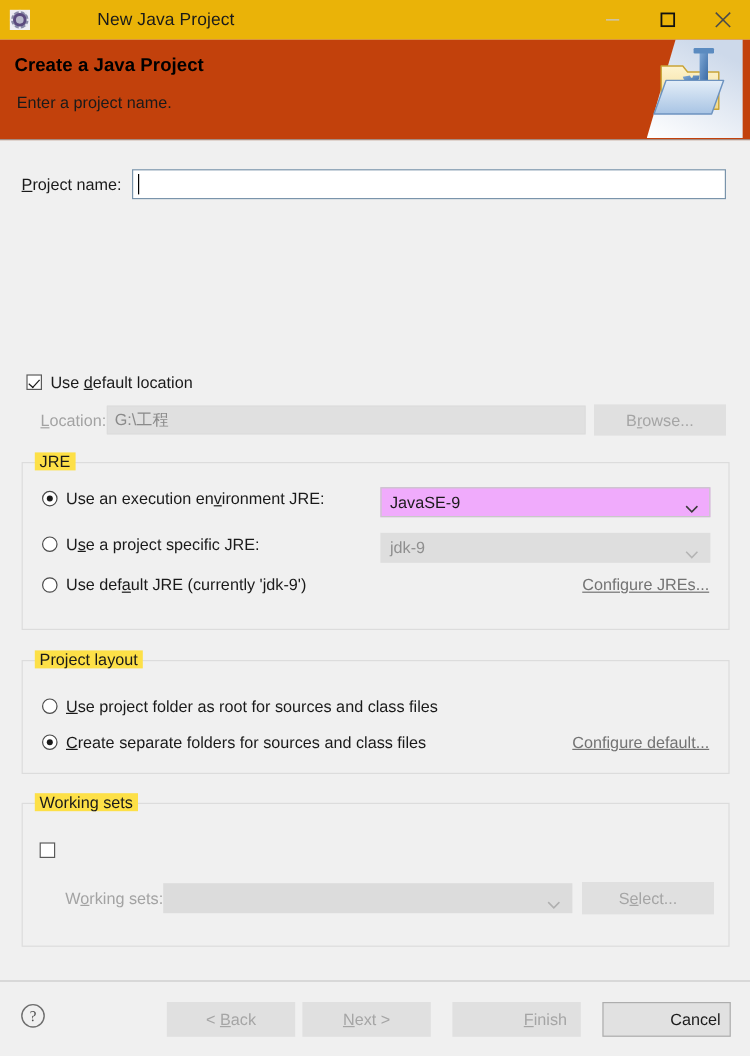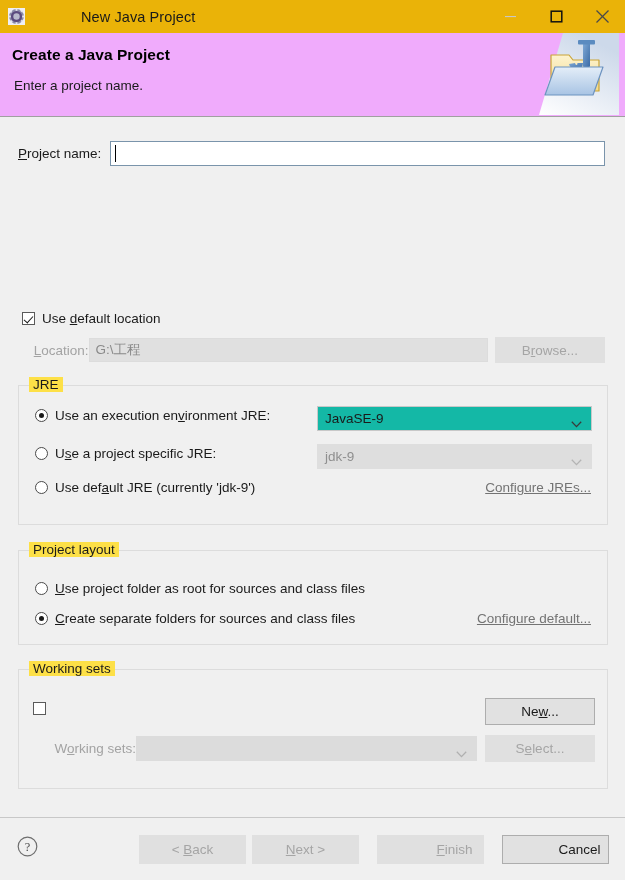--- a/index.html
+++ b/index.html
@@ -58,21 +58,21 @@
     width: 46px;
     height: 33px;
     display: flex;
     align-items: center;
     justify-content: center;
   }
   .winbtn svg { display: block; }
 
   
   .header {
-    background: #f0abfc;
+    background: #c2410c;
     height: 84px;
     flex: 0 0 auto;
     position: relative;
     border-bottom: 1px solid #a0a0a0;
     box-sizing: border-box;
   }
   .header-title {
     position: absolute;
     left: 12px;
     top: 13px;
@@ -258,21 +258,21 @@
     background: #fde047;
     padding: 0 4px;
     font-size: 13.5px;
     color: #1a1a1a;
     white-space: nowrap;
   }
 
   
   .combo {
     height: 25px;
-    background: #14b8a6;
+    background: #f0abfc;
     border: 1px solid #c8c8c8;
     box-sizing: border-box;
     display: flex;
     align-items: center;
     padding-left: 7px;
     font-size: 13.5px;
     color: #1a1a1a;
     position: relative;
   }
   .combo .chev {
@@ -479,23 +479,20 @@
       </div>
       <span class="link" style="position:absolute;right:16px;top:60px;">Configure default...</span>
     </div>
 
     <div class="group" style="left:18px;top:552px;width:590px;height:120px;">
       <span class="group-title">Working sets</span>
 
       <div style="position:absolute;left:14px;top:32px;display:flex;align-items:center;">
         <div class="cbox"></div>
       </div>
-      <div class="btn" style="position:absolute;right:12px;top:28px;width:110px;height:27px;">
-        <span>Ne<span class="u">w</span>...</span>
-      </div>
 
       <div style="position:absolute;left:10px;top:65px;display:flex;align-items:center;right:12px;">
         <span class="lbl disabled" style="width:107px;">W<span class="u">o</span>rking sets:</span>
         <div class="combo disabled" style="flex:1 1 auto;height:25px;background:#dcdcdc;">
           <span></span>
           <span class="chev">
             <svg width="11" height="7" viewBox="0 0 11 7">
                 <polyline points="0.8,0.8 5.5,5.6 10.2,0.8" fill="none" stroke="#b0b0b0" stroke-width="1.3"></polyline>
               </svg>
           </span>

